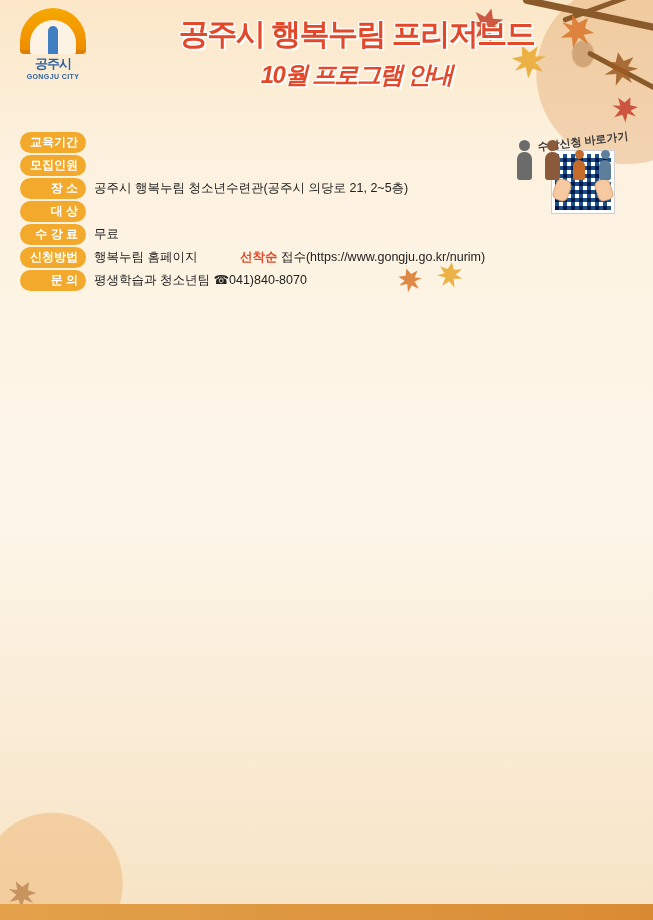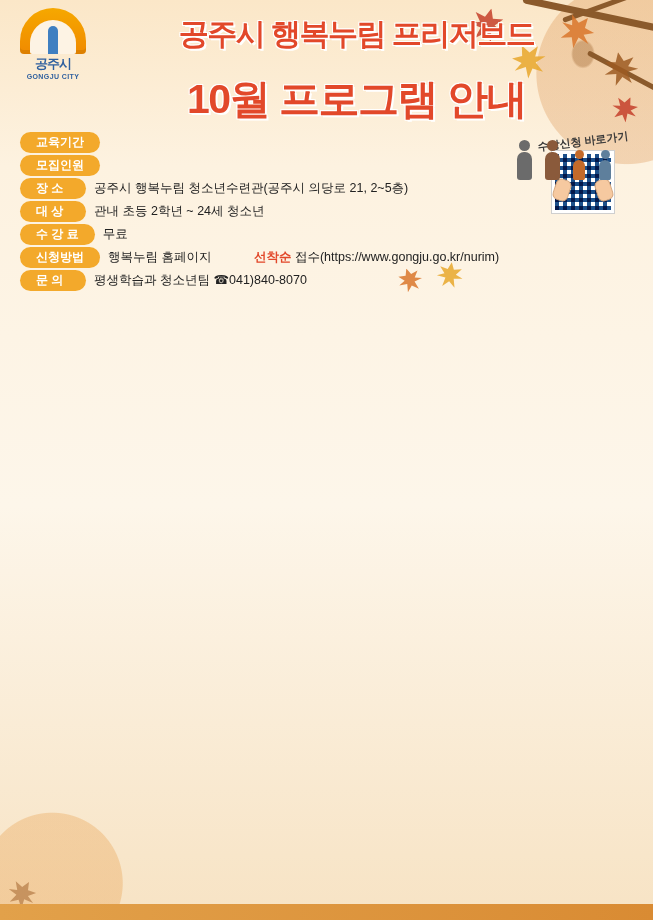--- a/index.html
+++ b/index.html
@@ -74,38 +74,39 @@
   .logo .en {
     font-size: 7px; font-weight: bold; color:#2e5f9e; letter-spacing: .4px;
   }
   .titles { text-align: center; padding-left: 60px; padding-top: 6px; }
   .title1 {
     font-size: 30px; font-weight: bold; color:#e2482a;
     letter-spacing: -1.5px;
     text-shadow: 2px 2px 0 #fff, -1px -1px 0 #fff, 1px -1px 0 #fff, -1px 1px 0 #fff;
   }
   .title2 {
-    font-size: 41px; font-weight: bold; color:#e2482a; margin-top: 17px;
+    font-size: 24px; font-weight: bold; color:#e2482a; margin-top: 4px;
     letter-spacing: -1.5px;
     text-shadow: 2px 2px 0 #fff, -1px -1px 0 #fff, 1px -1px 0 #fff, -1px 1px 0 #fff;
+    font-style: italic;
   }
 
   
   .info-panel {
     position: relative;
     margin: 4px 12px 0 12px;
     padding: 6px 8px 8px 8px;
     font-size: 12.5px;
     color:#222;
   }
   .info-row { display: flex; align-items: center; min-height: 21px; margin-bottom: 2px; }
   .tag {
-    display:inline-block; min-width: 66px; text-align:left;
+    display:inline-block; min-width: 66px; text-align:right;
     background:#f3a92b; color:#fff; font-weight:bold; font-size:12px;
-    border-radius: 11px; padding: 2px 16px; margin-right: 8px;
+    border-radius: 11px; padding: 2px 8px; margin-right: 8px;
     white-space: nowrap;
   }
   .tag.green { background:#6aa63b; }
   .info-text { font-size:12.5px; }
   .accent-red { color:#e2482a; font-weight:bold;margin-left:39px; }
   .inline-tag {
     display:inline-block; background:#e2482a; color:#fff; font-weight:bold;
     border-radius: 10px; padding: 1px 9px; font-size: 11.5px; margin: 0 6px;
   }
 
@@ -229,21 +230,20 @@
     <span class="tag">모집인원</span>
   </div>
 
   <div class="info-row">
     <span class="tag">장    소</span>
     <span class="info-text">공주시 행복누림 청소년수련관(공주시 의당로 21, 2~5층)</span>
   </div>
 
   <div class="info-row">
     <span class="tag">대    상</span>
-    <span class="info-text">관내 초등 2학년 ~ 24세 청소년</span>
   </div>
 
   <div class="info-row">
     <span class="tag">수 강 료</span>
     <span class="info-text">무료</span>
   </div>
 
   <div class="info-row">
     <span class="tag">신청방법</span>
     <span class="info-text">

